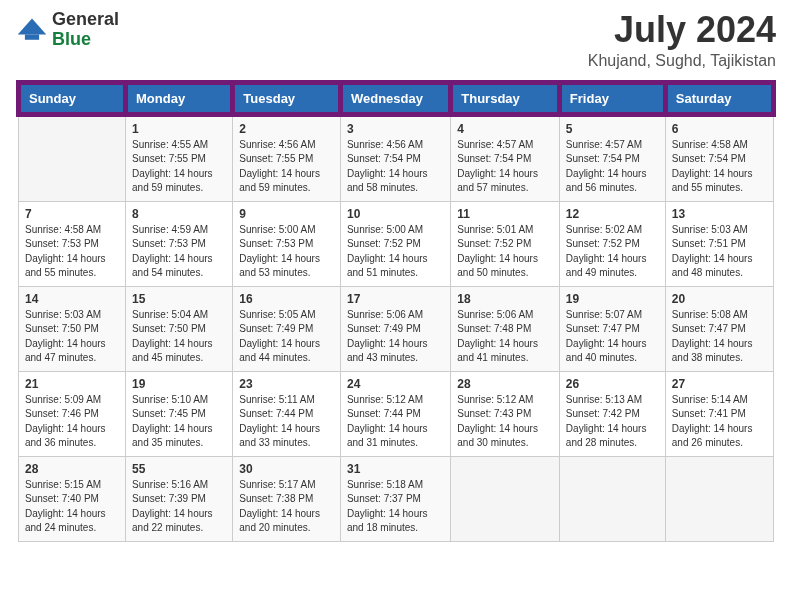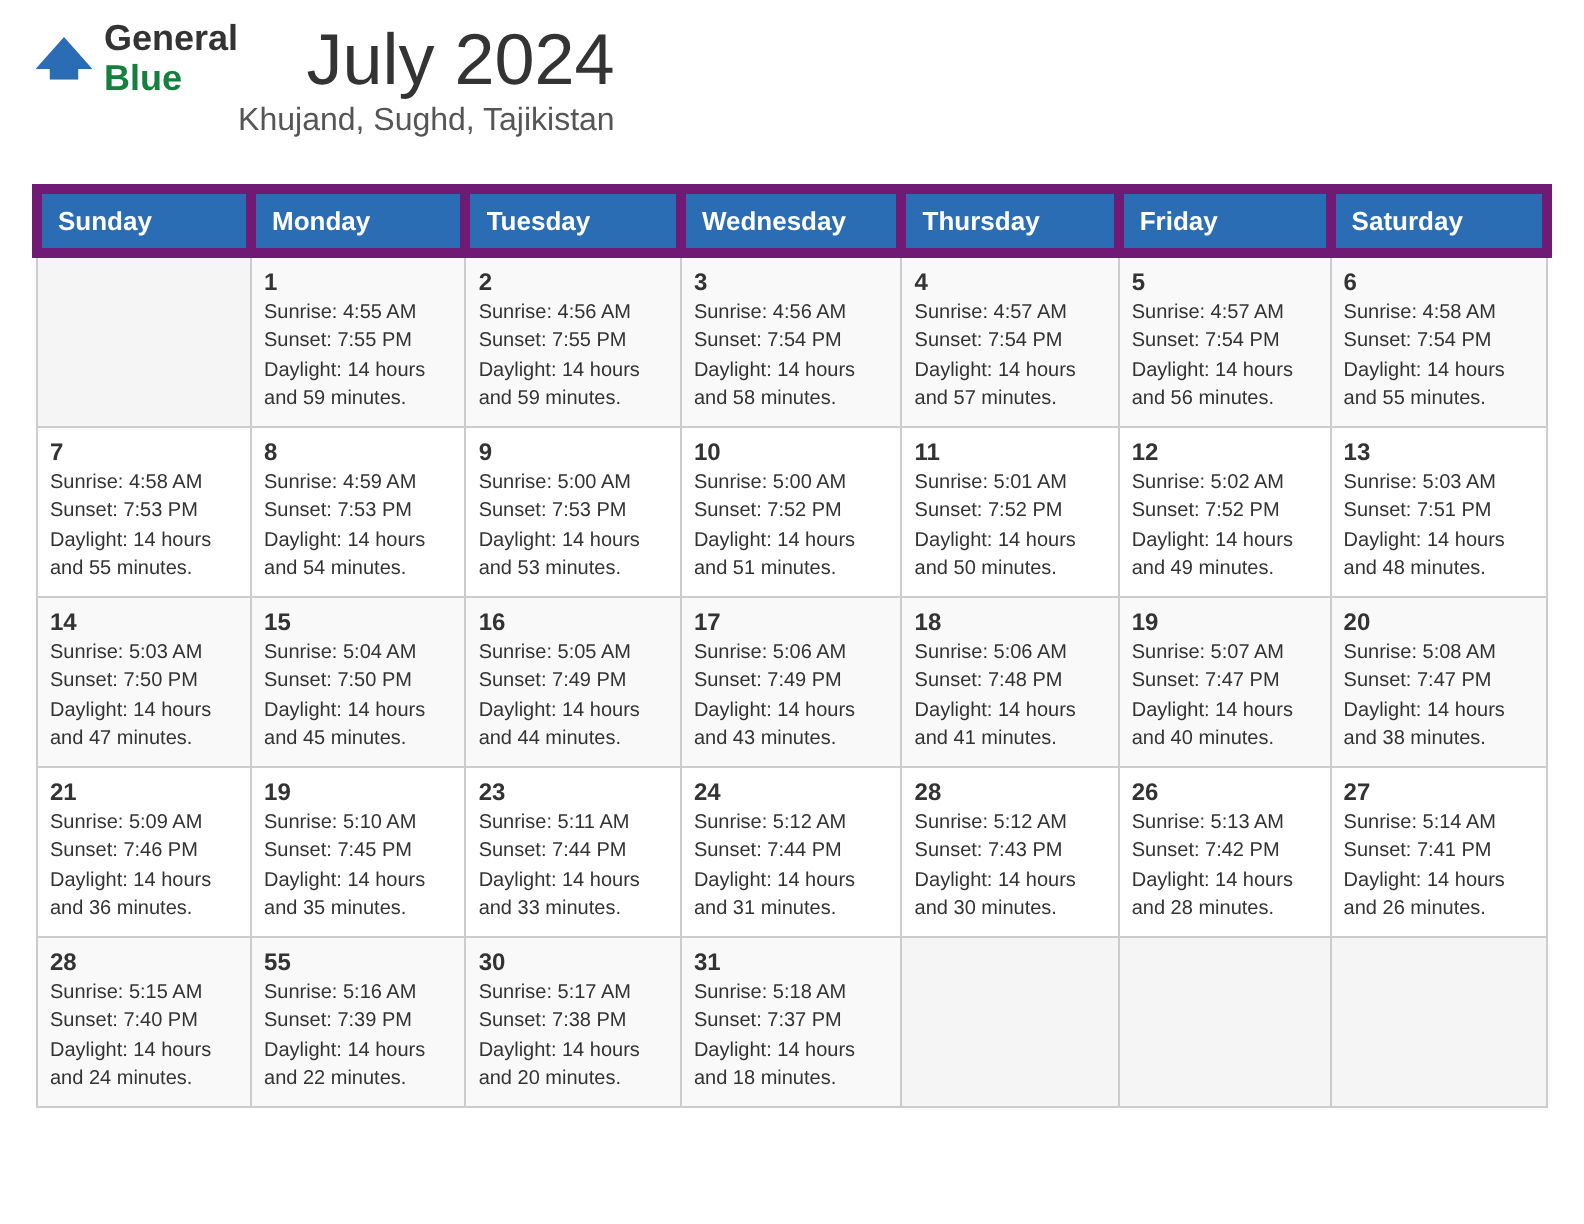--- a/index.html
+++ b/index.html
@@ -10,23 +10,23 @@
       min-height: 612px;
       padding: 0;
     }
     .page {
       width: 792px;
       background: #fff;
       padding: 10px 16px 16px 16px;
     }
     .header {
       display: flex;
-      justify-content: flex-start;
+      justify-content: space-between;
       align-items: flex-start;
-      margin-bottom: 22px;
+      margin-bottom: 10px;
     }
     .logo {
       display: flex;
       align-items: center;
       gap: 4px;
     }
     .logo-text {
       font-size: 18px;
       font-weight: bold;
       line-height: 1.1;
@@ -35,21 +35,21 @@
     .logo-blue { color: #15803d; }
     .logo-icon {
       width: 32px;
       height: 28px;
     }
     .title-block {
       text-align: right;
     }
     .month-year {
       font-size: 36px;
-      font-weight: normal;
+      font-weight: bold;
       color: #333;
       line-height: 1.1;
     }
     .location {
       font-size: 16px;
       color: #555;
       margin-top: 2px;
     }
     .calendar {
       width: 100%;

